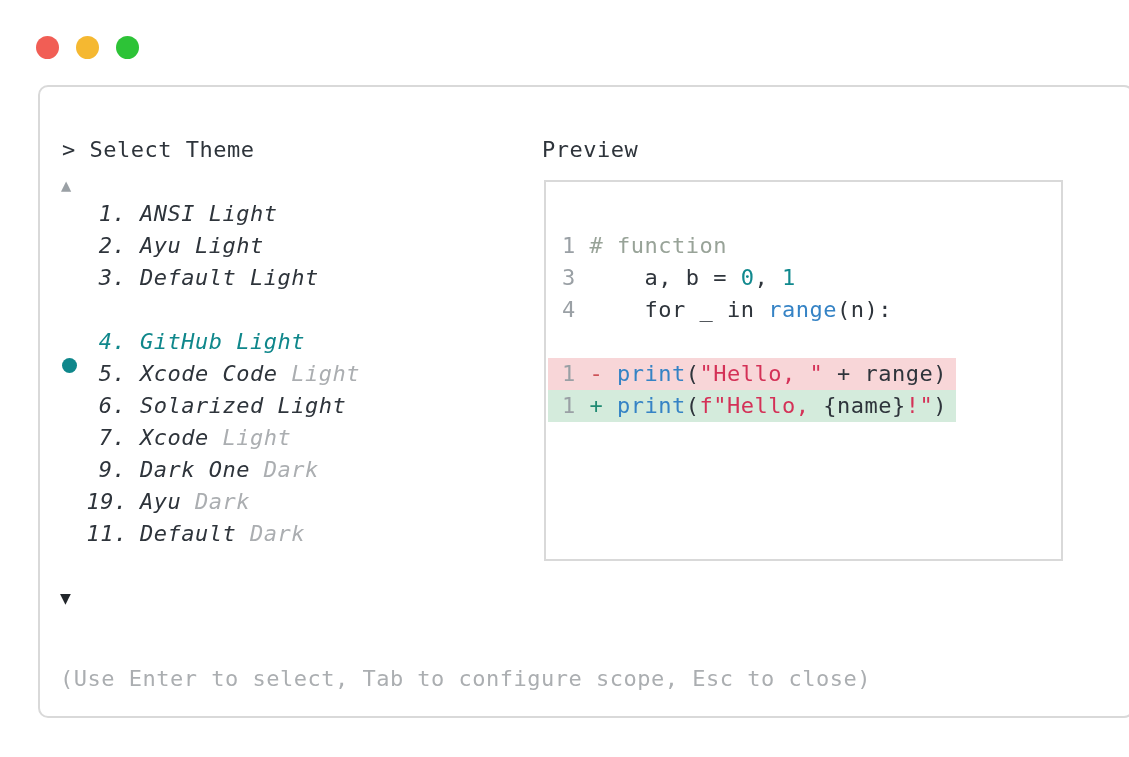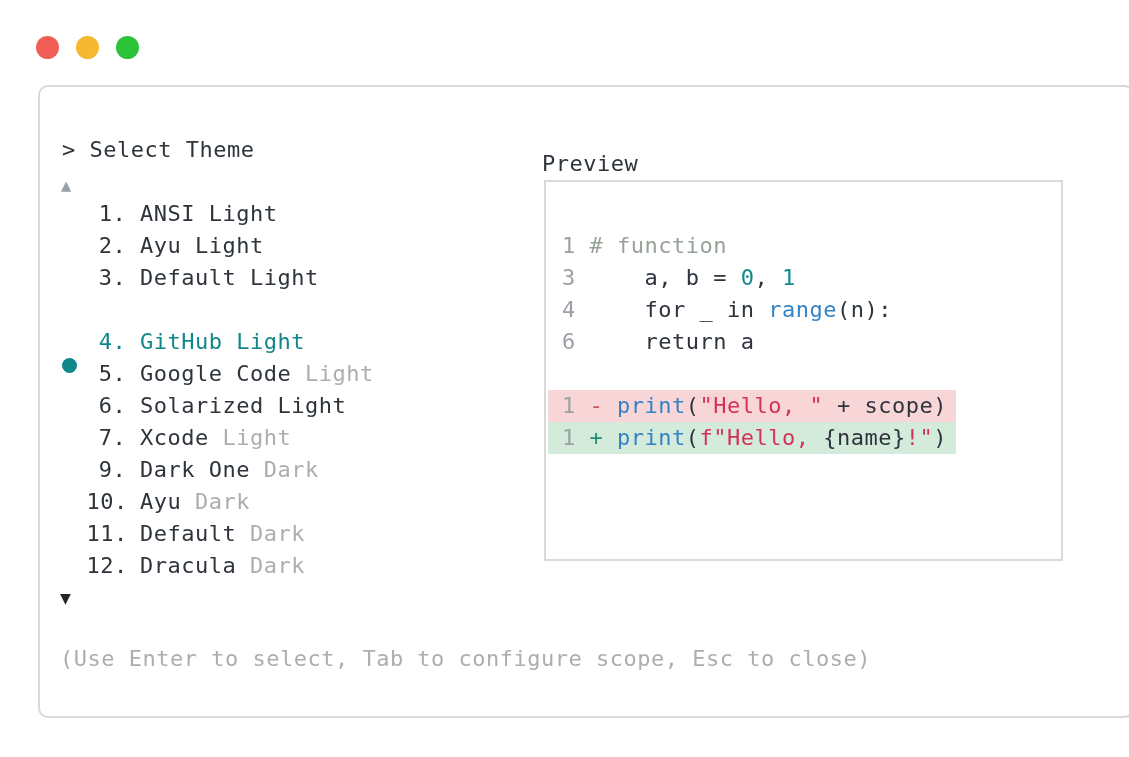--- a/index.html
+++ b/index.html
@@ -13,26 +13,26 @@
   body{font-family:"DejaVu Sans Mono",monospace;font-size:22px;line-height:32px;
        letter-spacing:0.5px;color:var(--text);position:relative;}
 
   .traffic{position:absolute;left:36px;top:36px;display:flex;gap:17px;}
   .tdot{width:23px;height:23px;border-radius:50%;}
 
   .frame{position:absolute;left:38px;top:85px;width:1096px;height:633px;
          border:2px solid var(--border);border-radius:10px;background:#fff;}
 
   .prompt{position:absolute;left:22px;top:47px;white-space:pre;}
-  .preview-title{position:absolute;left:502px;top:61px;}
+  .preview-title{position:absolute;left:502px;top:47px;}
   .scroll-up{position:absolute;left:21px;top:82px;font-size:17px;color:#9aa0a5;line-height:32px;}
   .scroll-down{position:absolute;left:20px;top:495px;font-size:18px;color:#22262b;line-height:32px;}
-  .footer{position:absolute;left:20px;top:556px;color:var(--muted);white-space:pre;}
+  .footer{position:absolute;left:20px;top:576px;color:var(--muted);white-space:pre;}
 
-  .list{position:absolute;left:20px;top:111px;}
+  .list{position:absolute;left:20px;top:111px;font-style:italic;}
   .trow{height:32px;white-space:pre;cursor:default;}
   .trow .gutter{display:inline-block;width:2ch;position:relative;}
   .trow .dot{position:absolute;left:2px;top:9px;width:15px;height:15px;border-radius:50%;
              background:var(--selection);}
   .trow .num{display:inline-block;width:3ch;text-align:right;}
   .trow.selected{color:var(--selection);margin-top:32px;}
   .muted{color:var(--muted);}
 
   .preview-pane{position:absolute;left:504px;top:93px;width:519px;height:381px;
                 border:2px solid var(--border);background:#fff;
@@ -57,38 +57,36 @@
   <div class="prompt">&gt; Select Theme</div>
   <div class="preview-title">Preview</div>
 
   <div class="scroll-up">▲</div>
 
   <div class="list">
       <div class="trow"><span class="gutter"></span><span class="num">1.</span> <span>ANSI</span><span> Light</span></div>
       <div class="trow"><span class="gutter"></span><span class="num">2.</span> <span>Ayu</span><span> Light</span></div>
       <div class="trow"><span class="gutter"></span><span class="num">3.</span> <span>Default</span><span> Light</span></div>
       <div class="trow selected"><span class="gutter"><span class="dot"></span></span><span class="num">4.</span> <span>GitHub</span><span> Light</span></div>
-      <div class="trow"><span class="gutter"></span><span class="num">5.</span> <span>Google Code</span><span class="muted"> Light</span></div>
+      <div class="trow"><span class="gutter"></span><span class="num">5.</span> <span>Xcode Code</span><span class="muted"> Light</span></div>
       <div class="trow"><span class="gutter"></span><span class="num">6.</span> <span>Solarized</span><span> Light</span></div>
       <div class="trow"><span class="gutter"></span><span class="num">7.</span> <span>Xcode</span><span class="muted"> Light</span></div>
       <div class="trow"><span class="gutter"></span><span class="num">9.</span> <span>Dark One</span><span class="muted"> Dark</span></div>
-      <div class="trow"><span class="gutter"></span><span class="num">10.</span> <span>Ayu</span><span class="muted"> Dark</span></div>
+      <div class="trow"><span class="gutter"></span><span class="num">19.</span> <span>Ayu</span><span class="muted"> Dark</span></div>
       <div class="trow"><span class="gutter"></span><span class="num">11.</span> <span>Default</span><span class="muted"> Dark</span></div>
-      <div class="trow"><span class="gutter"></span><span class="num">12.</span> <span>Dracula</span><span class="muted"> Dark</span></div>
     </div>
 
   <div class="scroll-down">▼</div>
 
   <div class="preview-pane">
     <div>
         <div class="cline"><span class="lnum">1</span> <span style="color: var(--comment);"># function</span></div>
         <div class="cline"><span class="lnum">3</span> <span style="color: var(--text);">    a, b = </span><span style="color: var(--number-literal);">0</span><span style="color: var(--text);">, </span><span style="color: var(--number-literal);">1</span></div>
         <div class="cline"><span class="lnum">4</span> <span style="color: var(--text);">    for _ in </span><span style="color: var(--call);">range</span><span style="color: var(--text);">(n):</span></div>
-        <div class="cline"><span class="lnum">6</span> <span style="color: var(--text);">    return a</span></div>
       </div>
     <div class="diff-block">
-        <div class="cline"><span class="dbg del"><span class="lnum">1</span> <span style="color: var(--diff-del-fg);">- </span><span style="color: var(--call);">print</span><span style="color: var(--text);">(</span><span style="color: var(--string);">"Hello, "</span><span style="color: var(--text);"> + scope)</span></span></div>
+        <div class="cline"><span class="dbg del"><span class="lnum">1</span> <span style="color: var(--diff-del-fg);">- </span><span style="color: var(--call);">print</span><span style="color: var(--text);">(</span><span style="color: var(--string);">"Hello, "</span><span style="color: var(--text);"> + range)</span></span></div>
         <div class="cline"><span class="dbg ins"><span class="lnum">1</span> <span style="color: var(--diff-ins-fg);">+ </span><span style="color: var(--call);">print</span><span style="color: var(--text);">(</span><span style="color: var(--string);">f"Hello, </span><span style="color: var(--text);">{name}</span><span style="color: var(--string);">!"</span><span style="color: var(--text);">)</span></span></div>
       </div>
   </div>
 
   <div class="footer">(Use Enter to select, Tab to configure scope, Esc to close)</div>
 </div>
 
 </body></html>

